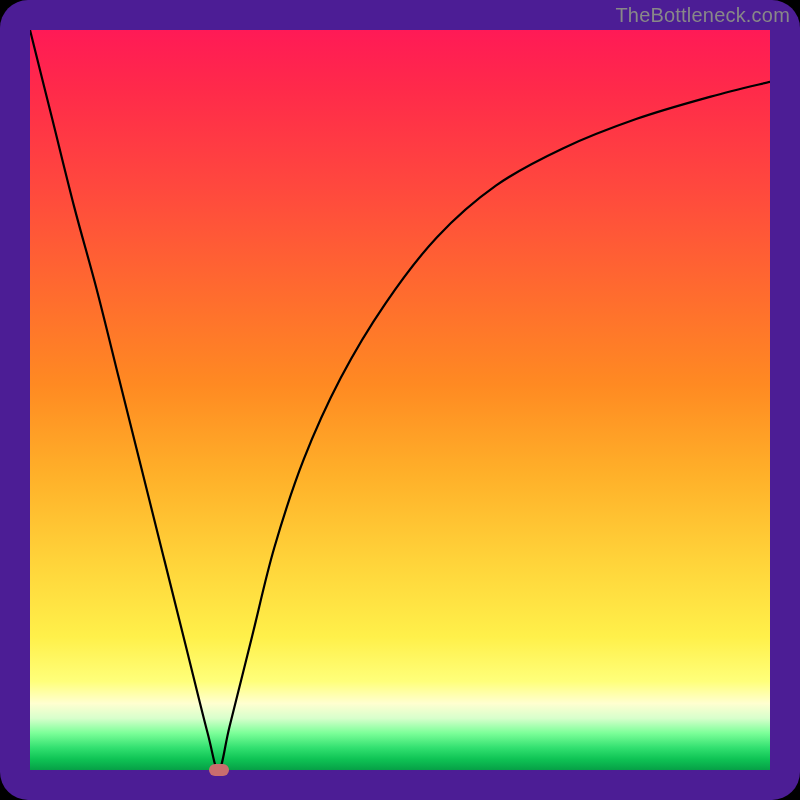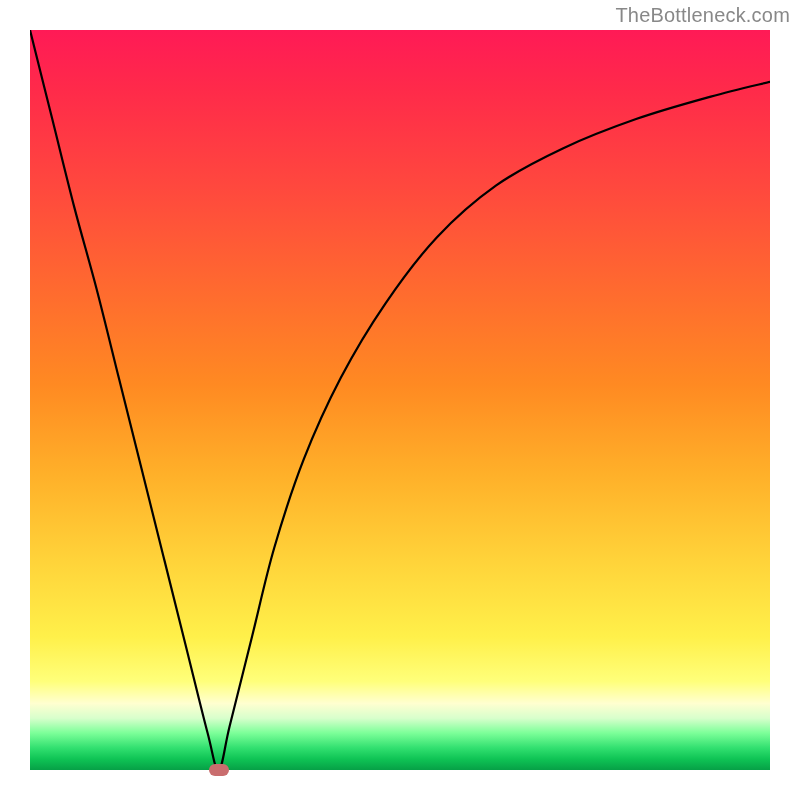--- a/index.html
+++ b/index.html
@@ -10,21 +10,22 @@
     overflow: hidden;
     background: #000;
     font-family: Arial, Helvetica, sans-serif;
   }
   .frame {
     position: absolute;
     top: 0;
     left: 0;
     width: 800px;
     height: 800px;
-    background: #ffffff;
+    background: #4c1d95;
+    border-radius: 28px;
   }
   .plot {
     position: absolute;
     top: 30px;
     left: 30px;
     width: 740px;
     height: 740px;
     
     background: linear-gradient(to bottom,
       #ff1a56 0%,

